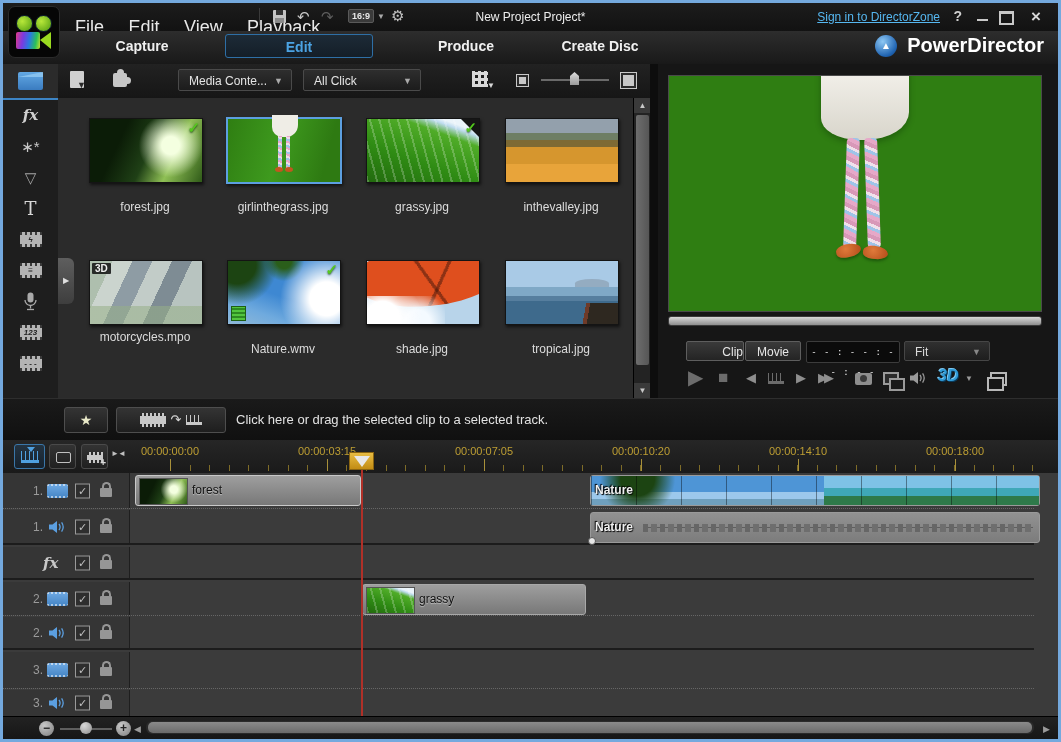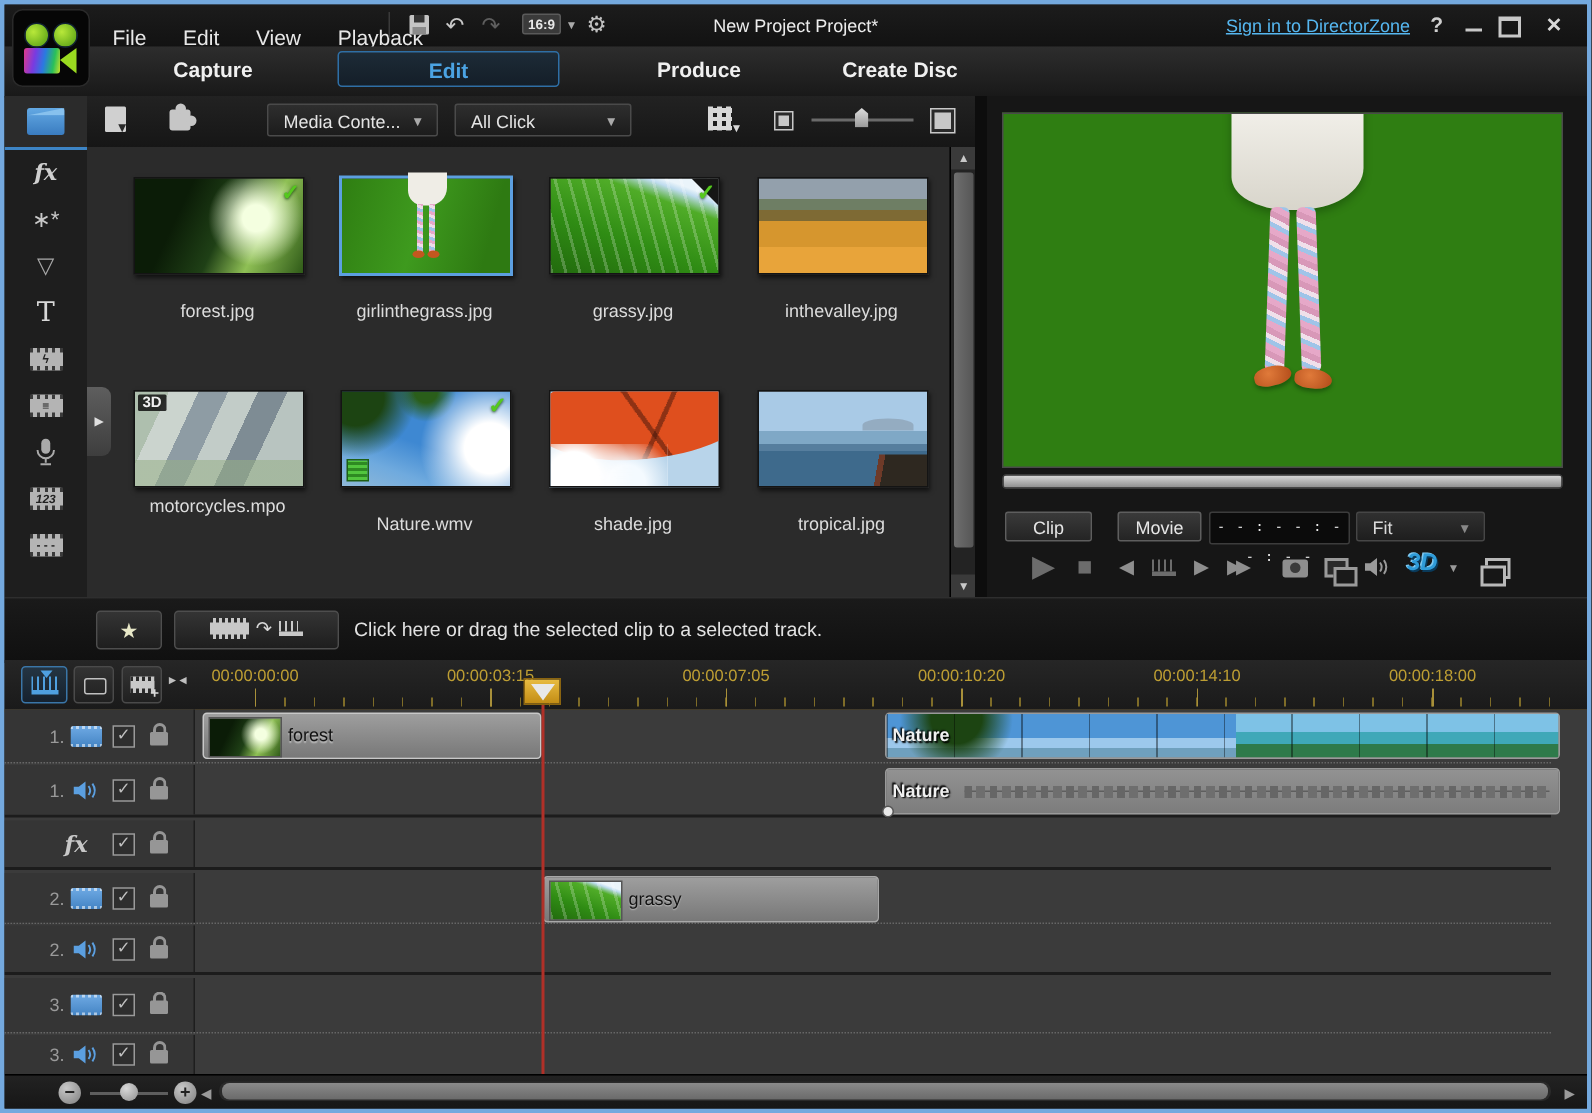--- a/index.html
+++ b/index.html
@@ -10,21 +10,21 @@
   
   .menubar{position:absolute;left:0;top:0;right:0;height:28px;background:linear-gradient(#1C1C1C,#121212);}
   .logo{position:absolute;left:5px;top:3px;width:50px;height:50px;background:#060606;border:1px solid #2A2A2A;
         border-radius:7px;z-index:9;}
   .logo .reel{position:absolute;top:8px;width:15px;height:15px;border-radius:50%;
         background:radial-gradient(circle at 35% 35%,#B8E83A,#4E9A10);border:1px solid #123;}
   .logo .body{position:absolute;left:7px;top:25px;width:24px;height:17px;border-radius:2px;
         background:linear-gradient(100deg,#E03A8A,#7A3AE0 30%,#2A7AE0 55%,#2AC05A 80%,#C8E02A);}
   .logo .lens{position:absolute;left:31px;top:25px;width:0;height:0;border-right:11px solid #9ADA20;
         border-top:8px solid transparent;border-bottom:9px solid transparent;}
-  .menu-item{display:inline-block;padding:14px 10px;font-size:14px;color:#E8E8E8;}
+  .menu-item{display:inline-block;padding:14px 10px;font-size:18px;color:#E8E8E8;}
   .tb-ico{position:absolute;top:5px;font-size:15px;color:#C0C0C0;}
   .aspect{position:absolute;left:345px;top:6px;background:#3A3A3A;border:1px solid #5A5A5A;border-radius:2px;
           color:#E8E8E8;font-size:9px;font-weight:bold;padding:1px 3px;}
   .floppy{position:absolute;left:270px;top:7px;width:13px;height:13px;background:#C4C4C4;border-radius:1px;}
   .floppy:before{content:"";position:absolute;left:3px;top:0;width:7px;height:5px;background:#333;}
   .floppy:after{content:"";position:absolute;left:2px;bottom:0;width:9px;height:5px;background:#8A8A8A;}
   .proj-title{position:absolute;left:50%;transform:translateX(-50%);top:7px;font-size:12px;color:#EDEDED;}
   .signin{position:absolute;right:118px;top:7px;font-size:12px;color:#56B7F0;text-decoration:underline;}
   .win-help{position:absolute;right:96px;top:5px;font-size:14px;font-weight:bold;color:#CFCFCF;}
   .win-min{position:absolute;right:70px;top:16px;width:11px;height:2px;background:#C8C8C8;}
@@ -274,20 +274,24 @@
     <div class="reel" style="left:26px;"></div>
     <div class="body"></div>
     <div class="lens"></div>
   </div>
 
   <div class="tabbar">
     <div class="mode-tab" style="left:75px;width:128px;">Capture</div>
     <div class="mode-tab active" style="left:222px;width:146px;">Edit</div>
     <div class="mode-tab" style="left:401px;width:124px;">Produce</div>
     <div class="mode-tab" style="left:532px;width:130px;">Create Disc</div>
+    <div class="brandwrap">
+      <span class="brand-circle">▲</span>
+      <span class="brand-text">PowerDirector</span>
+    </div>
   </div>
 
   <div class="sidebar">
     <div class="room room-media">
       <div class="clapper"></div>
     </div>
     <div class="room glyph-room fxtxt" style="top:36px;color:#D0D0D0;"><span>fx</span></div>
     <div class="room glyph-room" style="top:67px;"><span>∗*</span></div>
     <div class="room glyph-room" style="top:98px;color:#A8A8A8;"><span>▽</span></div>
     <div class="room glyph-room" style="top:129px;font-family:'DejaVu Serif',serif;font-size:18px;color:#D8D8D8;"><span>T</span></div>
@@ -376,21 +380,21 @@
   <div class="preview">
     <div class="video">
       <div class="dress"></div>
       <div class="leg" style="left:176px;transform:rotate(2deg);"></div>
       <div class="leg" style="left:197px;transform:rotate(-2deg);"></div>
       <div class="shoe" style="left:167px;top:168px;transform:rotate(-12deg);"></div>
       <div class="shoe" style="left:194px;top:170px;transform:rotate(6deg);"></div>
     </div>
     <div class="seekbar"></div>
 
-    <div class="pv-btn" style="left:12px;width:58px;">Clip</div>
+    <div class="pv-btn" style="left:28px;width:58px;text-align:right;">Clip</div>
     <div class="pv-btn" style="left:87px;width:56px;">Movie</div>
     <div class="timecode">- - : - - : - - : - -</div>
     <div class="fitdd">
       <span>Fit</span>
       <span style="position:absolute;right:8px;top:0;font-size:9px;color:#888;">▼</span>
     </div>
 
     <span class="tr-ico" style="left:30px;font-size:20px;top:301px;">▶</span>
     <span class="tr-ico" style="left:60px;">■</span>
     <span class="tr-ico tr-sm" style="left:88px;top:306px;">◀</span>

